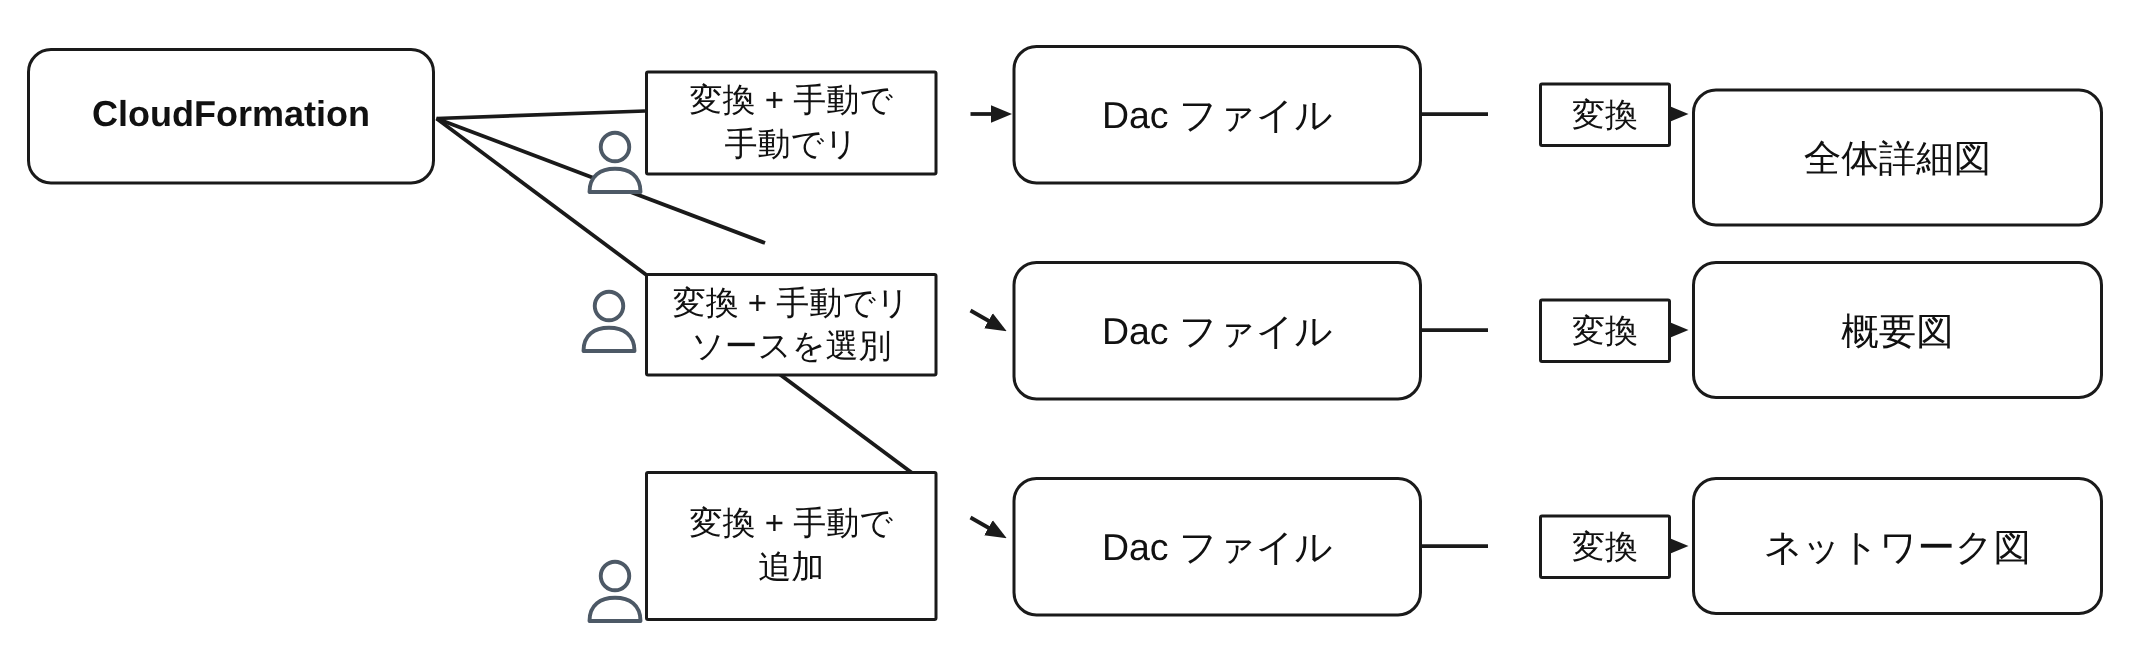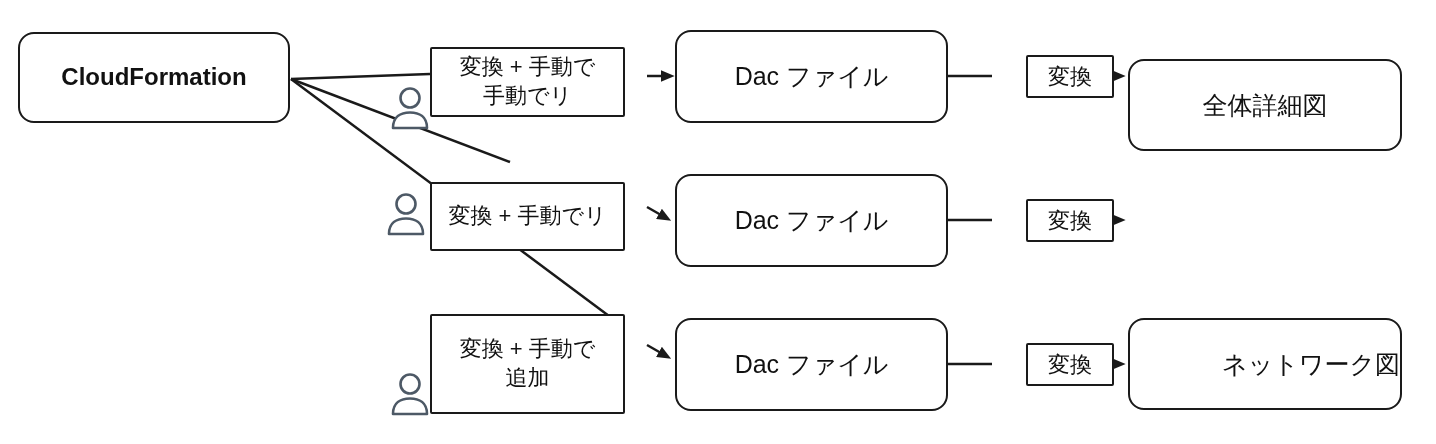--- a/index.html
+++ b/index.html
@@ -41,21 +41,21 @@
   .proc-r2   { top: 161px; height: 69px; margin-top: 21px; }
   .proc-r3   { top: 314px; height: 100px; }
 
   .dac-box   { left: 675px;  width: 273px; height: 93px; font-size: 25px; font-weight: 500; }
   .dac-r1 { top: 30px; }  .dac-r2 { top: 174px; }  .dac-r3 { top: 318px; }
 
   .tr-box    { left: 1026px;  width: 88px;  height: 43px; font-size: 22px; font-weight: 500; }
   .tr-r1 { top: 55px; }  .tr-r2 { top: 199px; }  .tr-r3 { top: 343px; }
 
   .out-box   { left: 1128px; width: 274px; height: 92px; font-size: 25px; font-weight: 500; }
-  .out-r1 { top: 31px; margin-top: 28px; }  .out-r2 { top: 174px; }  .out-r3 { top: 318px; align-items: flex-end; }
+  .out-r1 { top: 31px; margin-top: 28px; }  .out-r2 { top: 174px; }  .out-r3 { top: 318px; }
 
   .person {
     position: absolute;
     z-index: 3;
   }
   .person-r1 { left: 388px; top: 85px; }
   .person-r2 { left: 384px; top: 191px; }
   .person-r3 { left: 388px; top: 371px; }
 </style>
 </head>
@@ -100,26 +100,30 @@
   </div>
   <div class="node square tr-box tr-r1">
     <span>変換</span>
   </div>
   <div class="node rounded out-box out-r1">
     <span>全体詳細図</span>
   </div>
 
   <div class="node square proc-box proc-r2">
     <span>変換 + 手動でリ</span>
+    <span>ソースを選別</span>
   </div>
   <div class="node rounded dac-box dac-r2">
     <span>Dac ファイル</span>
   </div>
   <div class="node square tr-box tr-r2">
     <span>変換</span>
+  </div>
+  <div class="node rounded out-box out-r2">
+    <span>概要図</span>
   </div>
 
   <div class="node square proc-box proc-r3">
     <span>変換 + 手動で</span>
     <span>追加</span>
   </div>
   <div class="node rounded dac-box dac-r3">
     <span>Dac ファイル</span>
   </div>
   <div class="node square tr-box tr-r3">

